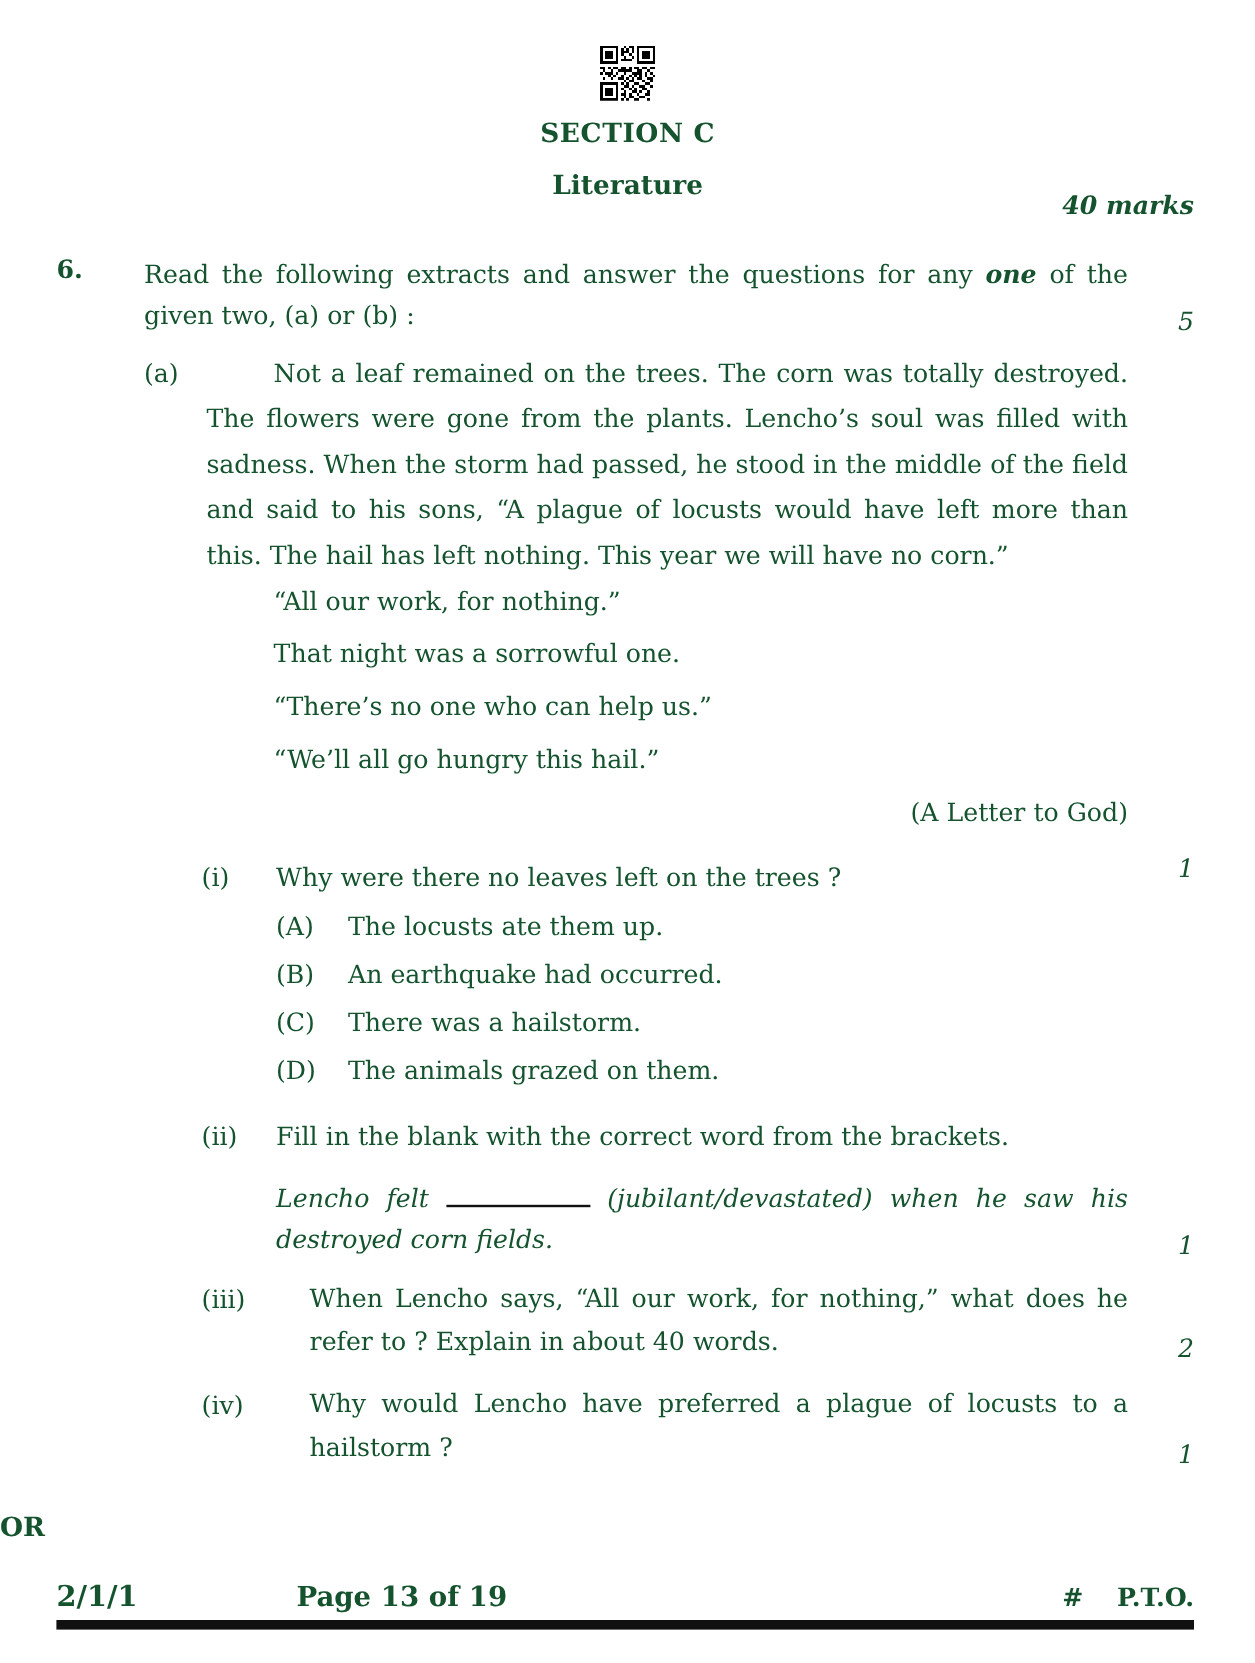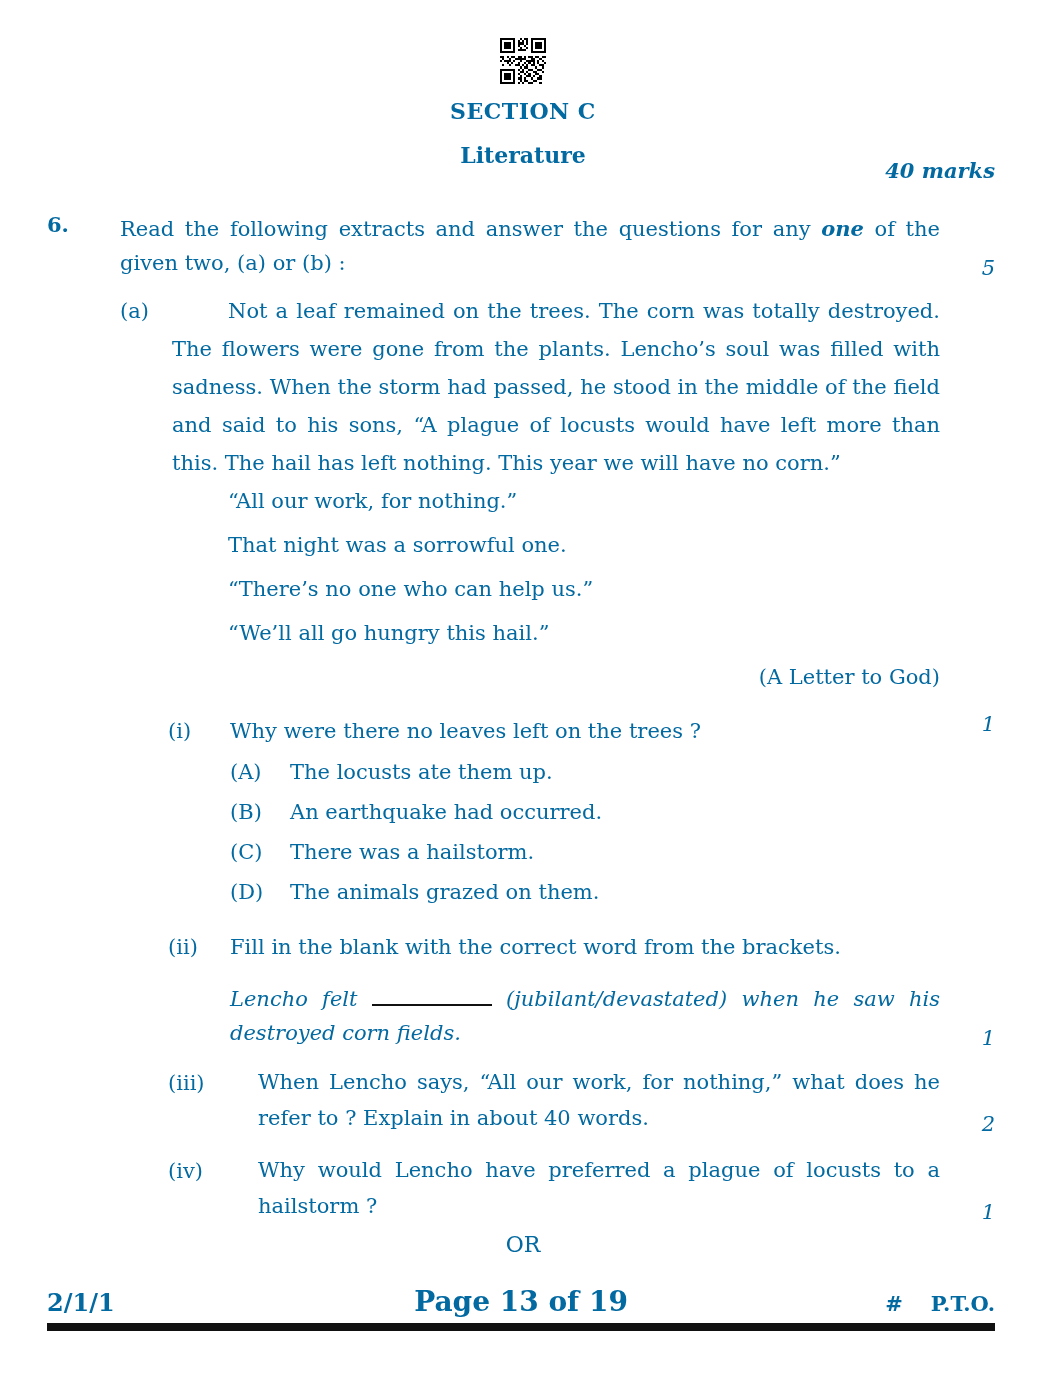--- a/index.html
+++ b/index.html
@@ -6,21 +6,21 @@
     margin: 0;
     padding: 0;
     background: #e8e8e8;
   }
   .page {
     position: relative;
     width: 1046px;
     height: 1386px;
     margin: 0 auto;
     background: #ffffff;
-    color: #0369a1;
+    color: #14532d;
     font-family: "DejaVu Serif", "Liberation Serif", serif;
     font-size: 21px;
     box-sizing: border-box;
     padding-top: 38px;
     overflow: hidden;
   }
 
   
   .qr-wrap {
     display: flex;
@@ -145,43 +145,42 @@
   }
   .blank {
     display: inline-block;
     width: 120px;
     height: 4px;
     border-bottom: 2px solid #111;
   }
 
   
   .or-separator {
-    margin-top: 6px;
-    text-align: center;
-    font-weight: normal;
+    margin-top: 34px;
+    font-weight: bold;
     font-size: 22px;
     line-height: 30px;
   }
   .footer-row {
     margin-top: 27px;
     margin-left: 47px;
     width: 948px;
     display: grid;
     grid-template-columns: 200px 1fr 200px;
     align-items: baseline;
     line-height: 30px;
   }
   .paper-code {
     font-weight: bold;
     font-size: 24px;
   }
   .page-label {
-    text-align: center;
-    font-weight: bold;
-    font-size: 28px;
+    text-align: left;
+    font-weight: bold;
+    font-size: 23px;
   }
   .footer-right {
     text-align: right;
     font-weight: bold;
     font-size: 21px;
   }
   .hash-mark {
     display: inline-block;
     margin-right: 28px;
   }

